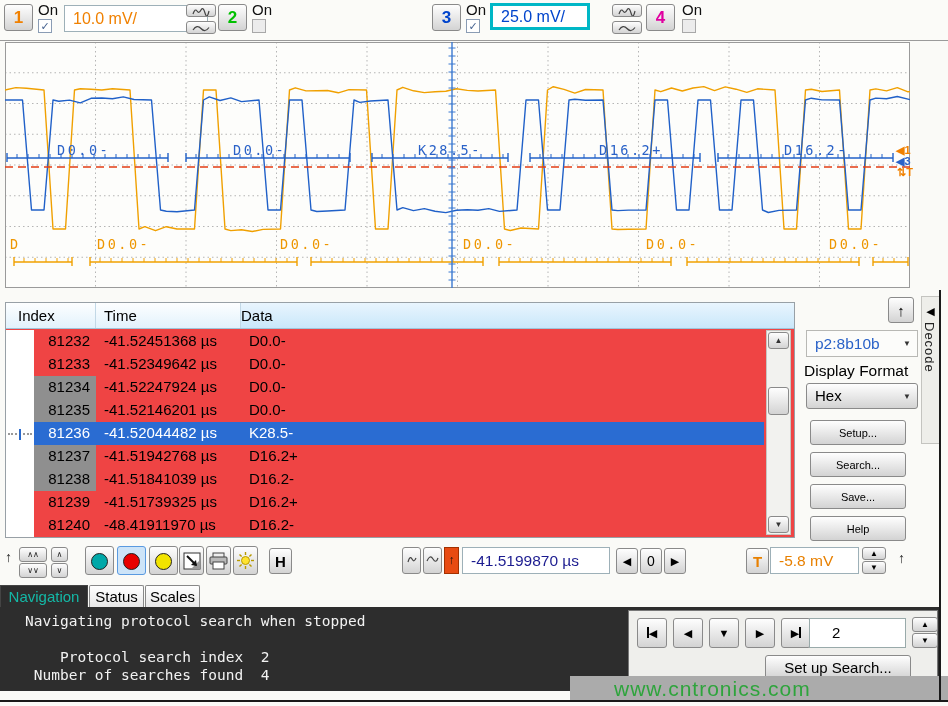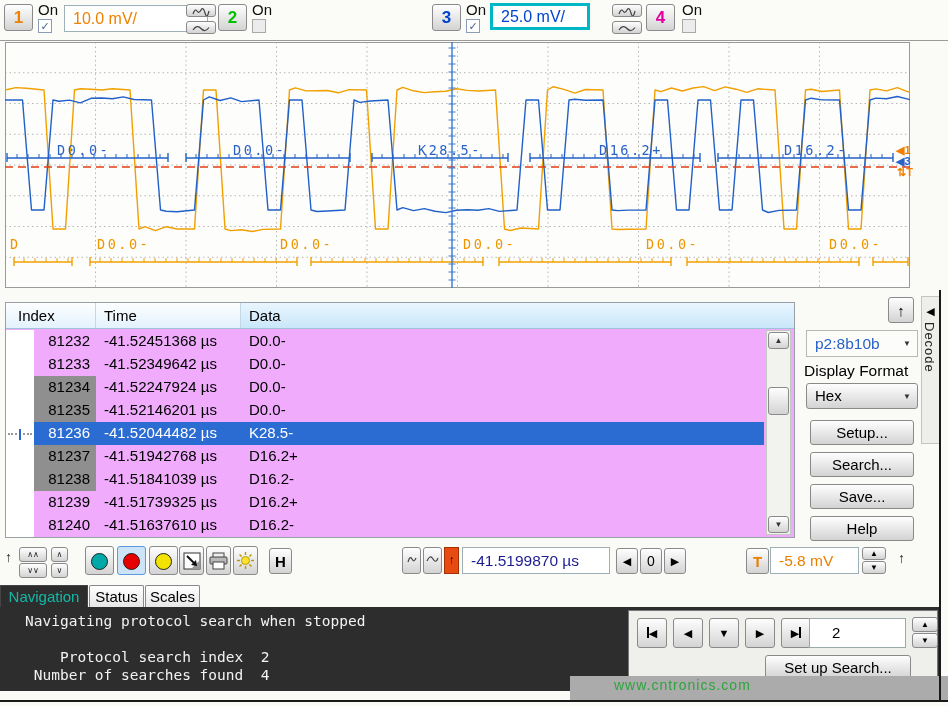--- a/index.html
+++ b/index.html
@@ -19,46 +19,46 @@
 .chfld.hl{border:3px solid #00b7c6;line-height:21px}
 .wbtn{display:block;width:30px;height:13px;margin-bottom:2px;padding:0;line-height:8px}
 .wbtn svg{vertical-align:top;margin-top:1px}
 
 .scope{position:absolute;left:5px;top:42px;width:905px;height:246px;background:#fdfdfb}
 .declab{position:absolute;font-family:"DejaVu Sans Mono",monospace;font-size:13.5px;letter-spacing:2.5px;white-space:nowrap}
 .bl{color:#2a62c8;top:100px}
 .or{color:#ee9600;top:194px}
 .mk{position:absolute;font-size:11px;font-weight:bold;line-height:10px}
 
-.table{position:absolute;left:5px;top:302px;width:790px;height:236px;background:#f0abfc;border:1px solid #98a0a6}
+.table{position:absolute;left:5px;top:302px;width:790px;height:236px;background:#ef4444;border:1px solid #98a0a6}
 .thead{display:flex;height:26px;border-bottom:1px solid #9fc4da;background:linear-gradient(#fdfeff,#e2f2fc)}
 .th{font-size:15px;color:#000;line-height:25px;border-right:1px solid #c2d8e6}
 .th.c-idx{width:90px;padding-left:12px}
 .th.c-time{width:145px;padding-left:8px}
-.th.c-data{flex:1;padding-left:8px;background:linear-gradient(#e9f5fe,#c9e7fa);border-right:none}
+.th.c-data{flex:1;background:linear-gradient(#e9f5fe,#c9e7fa);border-right:none}
 .tbody{position:absolute;left:0;top:27px;right:30px;bottom:0;overflow:hidden}
 .trow{display:flex;height:23px;font-size:15px;line-height:22px;color:#000;cursor:default}
 .gut{width:28px;position:relative;background:#fff}
 .tc.idx{width:62px;text-align:right;padding-right:6px}
 .tc.time{width:145px;padding-left:8px}
 .tc.dat{flex:1;padding-left:8px}
 .tc.idx.gray{background:#8f8f8f}
 .trow.sel{background:#2a6cd2;color:#fff}
 .curmark{position:absolute;left:2px;top:11px;width:24px;height:0;border-top:2px dotted #999}
 .curmark::after{content:'';position:absolute;left:11px;top:-6px;width:2px;height:11px;background:#2a6acc}
 .vscroll{position:absolute;right:3px;top:27px;bottom:2px;width:25px;background:#f2f2ef;border:1px solid #c6c6c2}
 .sbb{position:absolute;left:1px;width:21px;height:17px;font-size:8px;text-align:center;line-height:16px;color:#333}
 .sb-thumb{position:absolute;left:1px;top:56px;width:21px;height:28px}
 
 .upbtn{position:absolute;left:888px;top:297px;width:26px;height:26px;font-size:15px;font-weight:bold}
 .combo{position:absolute;left:806px;top:330px;width:112px;height:27px;background:#fcfcfa;border:1px solid #b8b8b4;font-size:15.5px;color:#2a62c8;line-height:25px;padding-left:8px;cursor:pointer}
 .ddarrow{position:absolute;right:6px;top:0;font-size:8px;color:#333;line-height:25px}
 .dflabel{position:absolute;left:804px;top:362px;font-size:15.5px;color:#000}
 .hexdd{position:absolute;left:806px;top:383px;width:112px;height:26px;font-size:15px;color:#000;line-height:24px;padding-left:8px;text-align:left;cursor:pointer}
-.pbtn{position:absolute;left:810px;width:104px;height:25px;font-size:15px}
+.pbtn{position:absolute;left:810px;width:96px;height:25px;font-size:11px}
 .side-tab{position:absolute;left:921px;top:296px;width:19px;height:148px;background:#eeeeea;border:1px solid #c4c4c0;text-align:center;padding-top:4px;cursor:pointer}
 .side-tab .vtext{writing-mode:vertical-rl;font-size:13px;color:#222;margin-top:3px;letter-spacing:1px}
 
 .btoolbar{position:absolute;left:0;top:544px;width:948px;height:41px;background:#fafaf7}
 .btoolbar>*{position:absolute}
 .spb{display:block;width:28px;height:15px;margin-bottom:1px;font-size:8px;line-height:13px;text-align:center;color:#222;padding:0}
 .spgrp.small .spb{width:17px}
 .cirb{width:29px;height:29px;text-align:center;padding-top:5px}
 .cirb.on{background:#cde4f8;border-color:#5a9ae0}
 .circ{display:inline-block;width:17px;height:17px;border-radius:50%;border:1.5px solid #222}
@@ -77,21 +77,21 @@
 .msgpanel{position:absolute;left:0;top:607px;width:939px;height:84px;background:#2d2d2d}
 .msgtext{position:absolute;left:25px;top:5px;font-family:"DejaVu Sans Mono",monospace;font-size:14.5px;line-height:18px;color:#f2f2f2;white-space:pre}
 .subpanel{position:absolute;left:628px;top:3px;width:310px;height:74px;background:#efefec;border:1px solid #777}
 .subpanel>*{position:absolute}
 .nvb{width:30px;height:30px;top:7px;font-size:11px;text-align:center;line-height:28px}
 .nvb .bar{display:inline-block;width:2px;height:11px;background:#000;vertical-align:-1px}
 .srchfld{left:180px;top:7px;width:97px;height:30px;background:#fff;border:1px solid #9aa;font-size:15px;line-height:28px;padding-left:22px}
 .susbtn{left:136px;top:44px;width:146px;height:24px;font-size:15px}
 
 .wmblock{position:absolute;left:570px;top:676px;width:378px;height:25px;background:#ababab}
-.wmtext{position:absolute;left:44px;top:1px;font-size:14px;color:#2ea43c;letter-spacing:1px}
+.wmtext{position:absolute;left:44px;top:1px;font-size:21px;color:#2ea43c;letter-spacing:1px}
 .edge-r{position:absolute;left:939px;top:290px;width:2px;height:412px;background:#1a1a1a}
 .edge-b{position:absolute;left:0;top:700px;width:948px;height:2px;background:#1a1a1a}
 </style>
 </head>
 <body>
 
 <div id="app">
 
   <div class="topbar">
     <button class="chbtn grad" style="left:4px;color:#f08000">1</button>
@@ -425,21 +425,21 @@
         </div>
         <div class="trow">
           <div class="gut"></div>
           <div class="tc idx">81239</div>
           <div class="tc time">-41.51739325 µs</div>
           <div class="tc dat">D16.2+</div>
         </div>
         <div class="trow">
           <div class="gut"></div>
           <div class="tc idx">81240</div>
-          <div class="tc time">-41.51637610 µs</div>
+          <div class="tc time">-48.41911970 µs</div>
           <div class="tc dat">D16.2-</div>
         </div>
       </div>
     <div class="vscroll">
       <div class="sbb grad" style="top:1px">▲</div>
       <div class="sb-thumb grad"></div>
       <div class="sbb grad" style="bottom:1px">▼</div>
     </div>
   </div>
 

